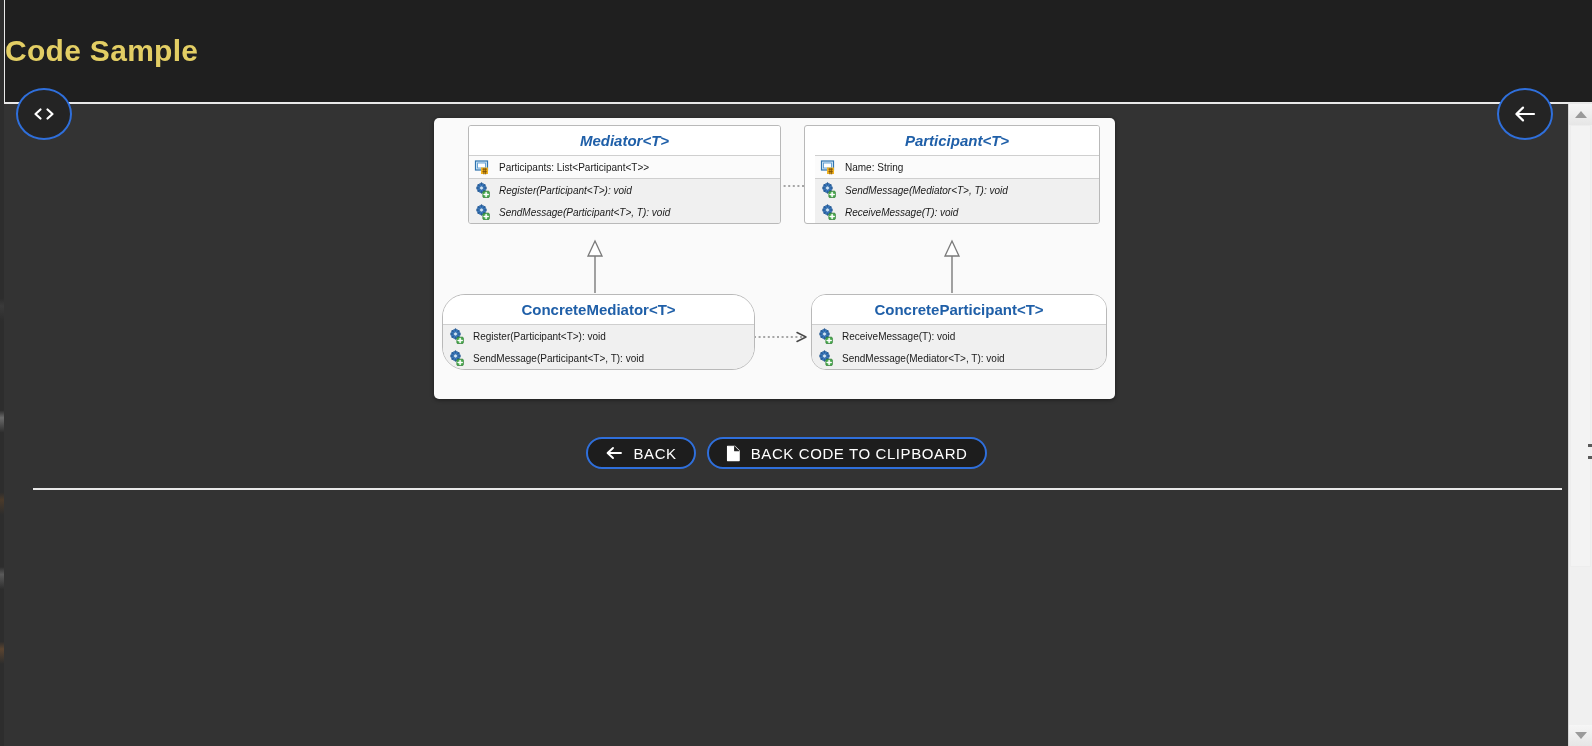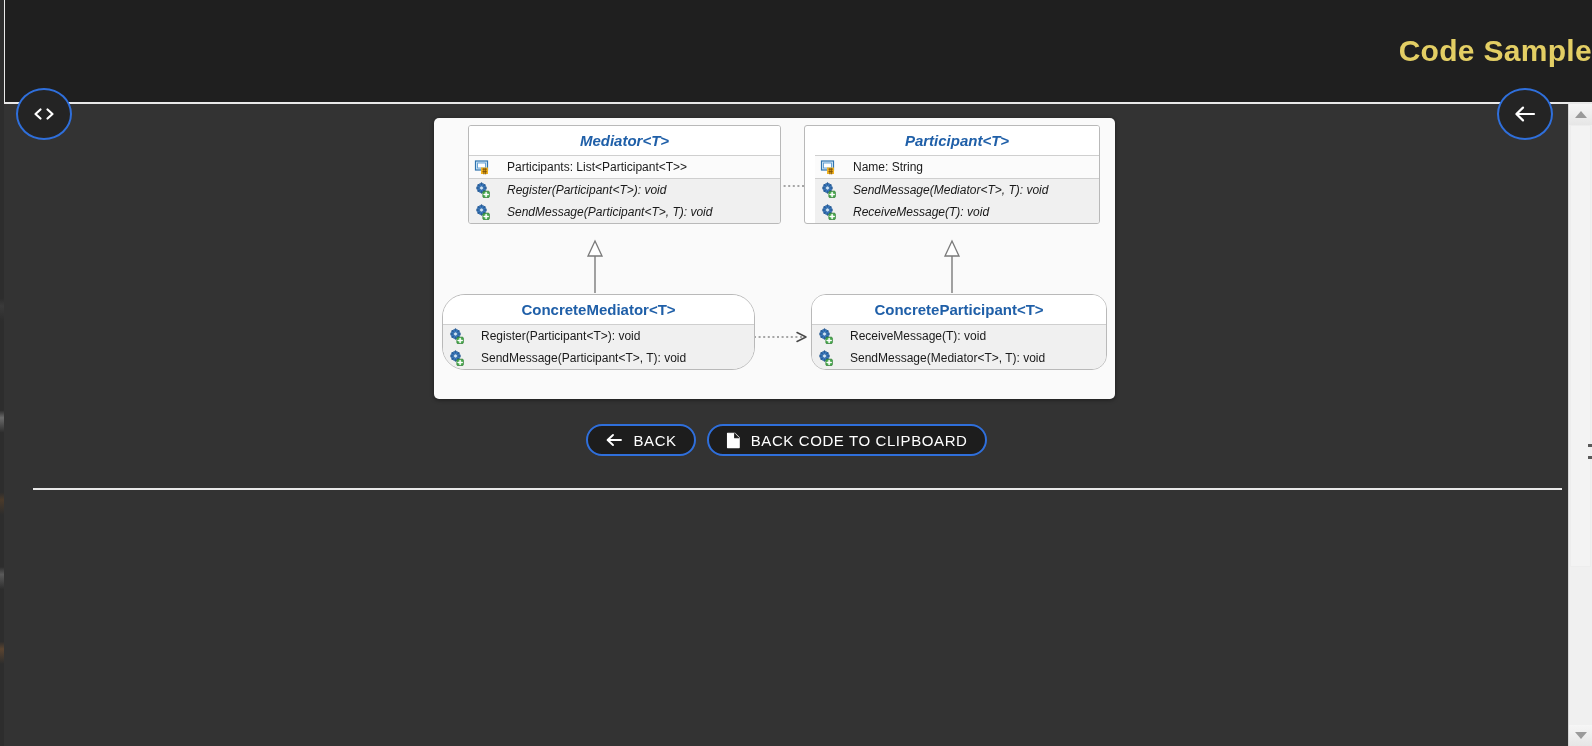--- a/index.html
+++ b/index.html
@@ -36,21 +36,21 @@
     z-index: 41;
   }
 
   
   .header {
     position: absolute;
     left: 5px; top: 0;
     width: 1587px; height: 104px;
     background: #1f1f1f;
     border-bottom: 2px solid #e9e9e9;
-    display: flex; align-items: center; justify-content: flex-end;
+    display: flex; align-items: center; justify-content: flex-start;
   }
   .header-title {
     color: #e3ce64;
     font-size: 30px;
     font-weight: bold;
     letter-spacing: 0.3px;
     font-family: "Liberation Sans", sans-serif;
   }
 
   
@@ -112,23 +112,23 @@
     border-bottom: 1px solid #cfcfcf;
     background: #fbfbfb;
   }
   .uml-section.methods {
     background: #f0f0f0;
     border-bottom: none;
   }
   .uml-row {
     display: flex;
     align-items: center;
-    gap: 16px;
+    gap: 8px;
     padding: 3px 4px 3px 5px;
-    font-size: 12px;
+    font-size: 10px;
     color: #1a1a1a;
     white-space: nowrap;
   }
   .uml-row.italic { font-style: italic; }
   .ico { flex: 0 0 auto; width: 17px; height: 16px; display: block; }
 
   
   .connectors {
     position: absolute; inset: 0;
     pointer-events: none;
@@ -148,20 +148,21 @@
     padding: 0 17px;
     background: #1d1d1d;
     color: #ffffff;
     border: 2px solid #2f6fdb;
     border-radius: 17px;
     font-size: 15px;
     letter-spacing: .6px;
     cursor: pointer;
     font-family: "Liberation Sans", sans-serif;
     white-space: nowrap;
+    margin-top: 13px;
   }
   .btn svg { display:block; flex: 0 0 auto; }
 
   
   .divider {
     position: absolute;
     left: 28px; top: 382px;
     width: 1529px; height: 2px;
     background: #e9e9e9;
   }

